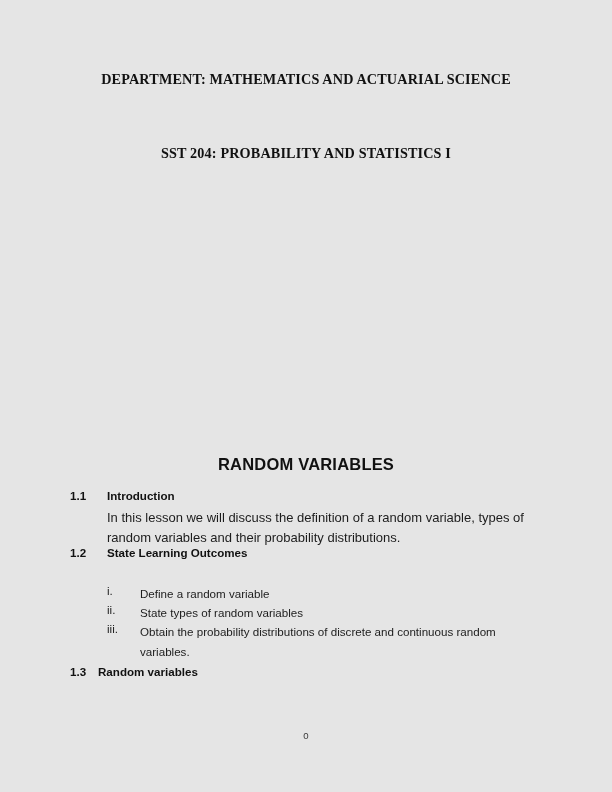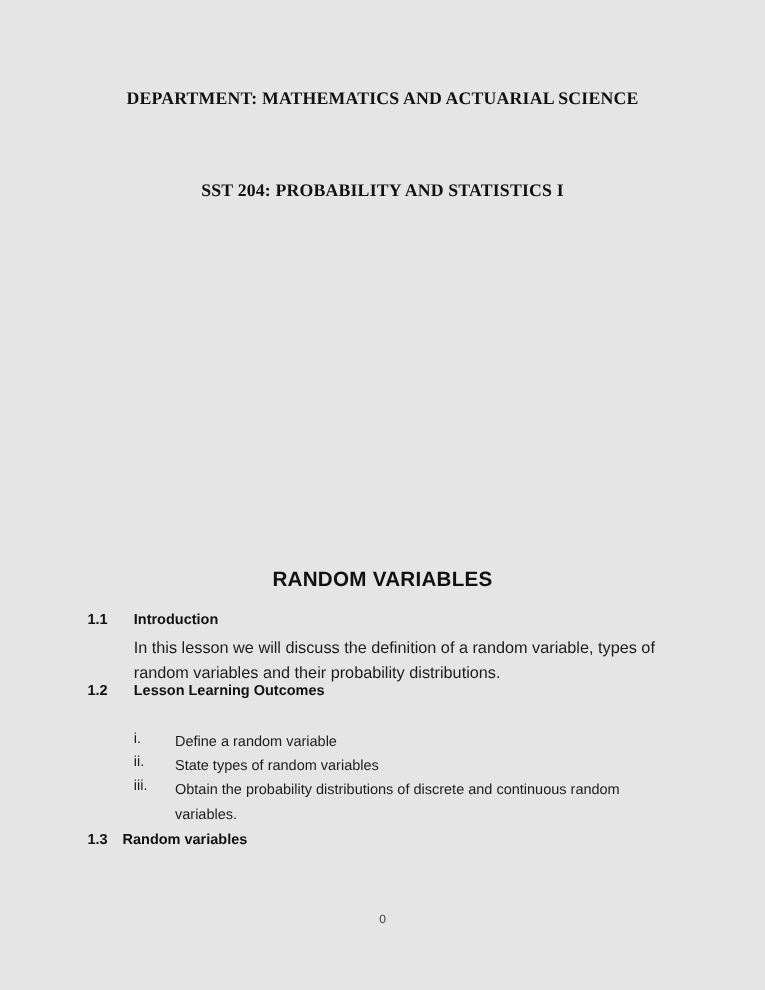--- a/index.html
+++ b/index.html
@@ -133,21 +133,21 @@
   <div class="body-block">
 
     <div class="section-heading" style="top:489px;">
       <span class="section-num" style="left:70px;">1.1</span>
       <span class="section-label" style="left:107px;">Introduction</span>
     </div>
     <div class="para" style="top:508px;">In this lesson we will discuss the definition of a random variable, types of random variables and their probability distributions.</div>
 
     <div class="section-heading" style="top:546px;">
       <span class="section-num" style="left:70px;">1.2</span>
-      <span class="section-label" style="left:107px;">Lesson Learning Outcomes</span>
+      <span class="section-label" style="left:107px;">State Learning Outcomes</span>
     </div>
 
     <div>
       <div class="list-marker" style="top:584px;">i.</div>
       <div class="list-text" style="top:584px;">Define a random variable</div>
 
       <div class="list-marker" style="top:603px;">ii.</div>
       <div class="list-text" style="top:603px;">State types of random variables</div>
 
       <div class="list-marker" style="top:622px;">iii.</div>

